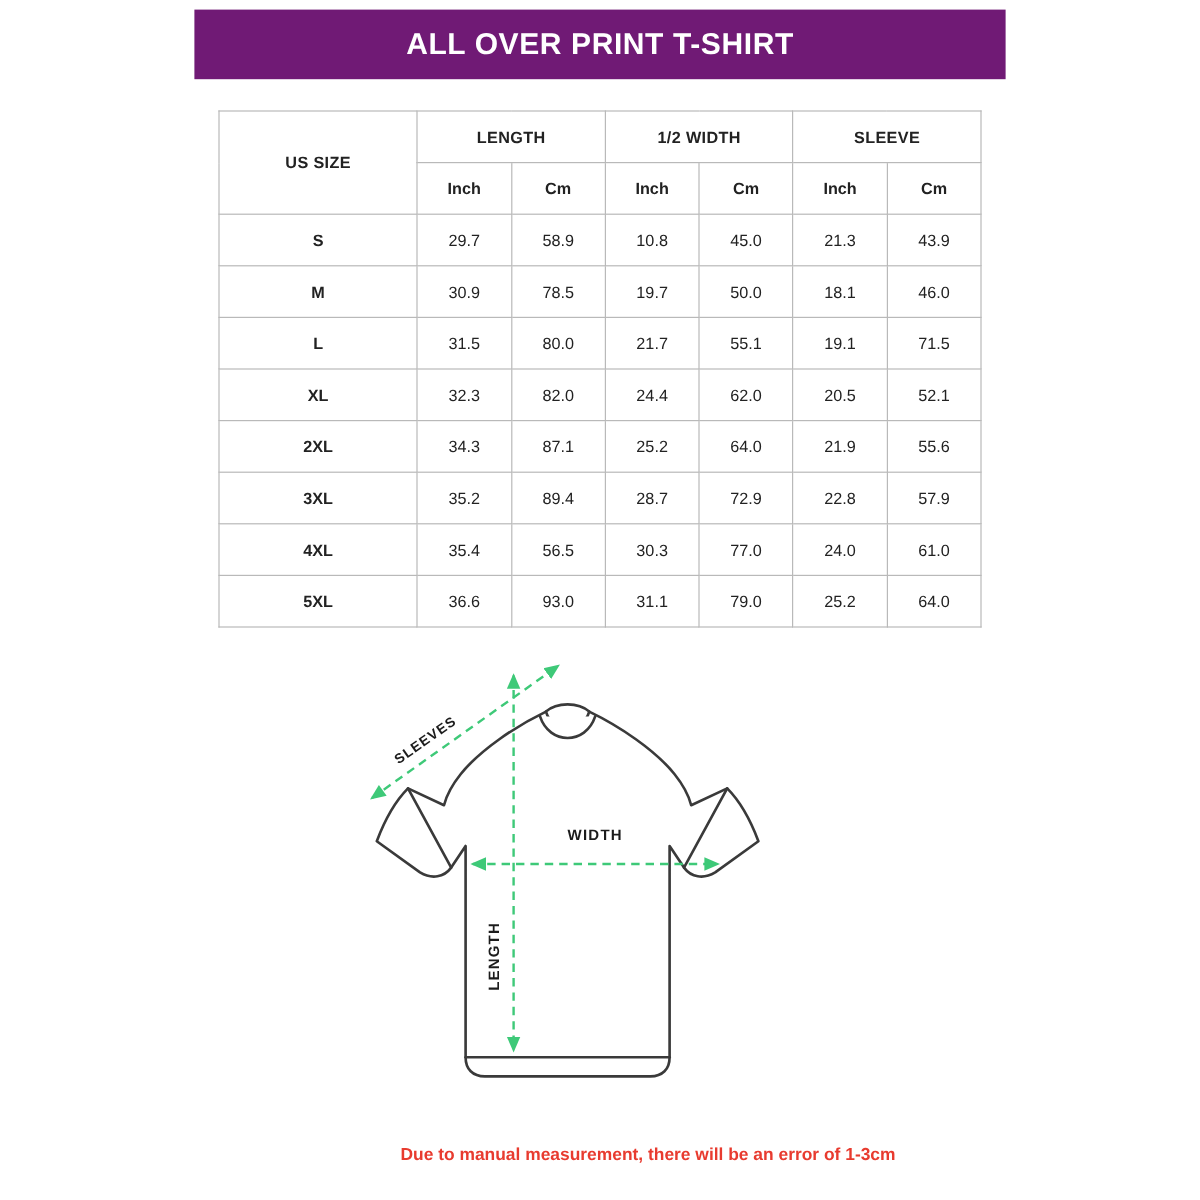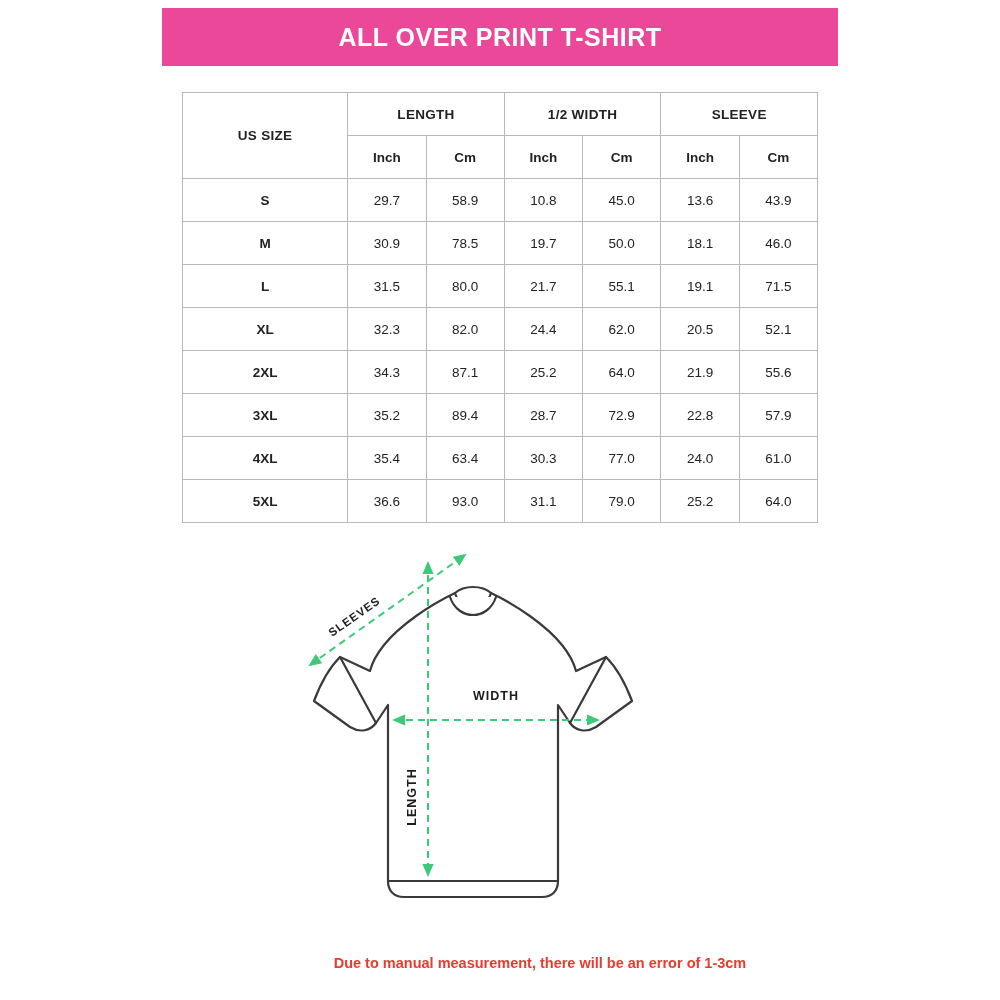--- a/index.html
+++ b/index.html
@@ -16,21 +16,21 @@
     overflow: hidden;
   }
 
   
   .header-banner {
     position: absolute;
     left: 162px;
     top: 8px;
     width: 676px;
     height: 58px;
-    background: #ec4899;
+    background: #701a75;
     display: flex;
     align-items: center;
     justify-content: center;
   }
   .header-title {
     color: #ffffff;
     font-size: 25px;
     font-weight: bold;
     letter-spacing: 0.5px;
   }
@@ -116,21 +116,21 @@
       <td class="col-val">Inch</td>
       <td class="col-val">Cm</td>
     </tr>
 
     <tr>
       <td class="size-cell">S</td>
       <td>29.7</td>
       <td>58.9</td>
       <td>10.8</td>
       <td>45.0</td>
-      <td>13.6</td>
+      <td>21.3</td>
       <td>43.9</td>
     </tr>
     <tr>
       <td class="size-cell">M</td>
       <td>30.9</td>
       <td>78.5</td>
       <td>19.7</td>
       <td>50.0</td>
       <td>18.1</td>
       <td>46.0</td>
@@ -167,21 +167,21 @@
       <td>35.2</td>
       <td>89.4</td>
       <td>28.7</td>
       <td>72.9</td>
       <td>22.8</td>
       <td>57.9</td>
     </tr>
     <tr>
       <td class="size-cell">4XL</td>
       <td>35.4</td>
-      <td>63.4</td>
+      <td>56.5</td>
       <td>30.3</td>
       <td>77.0</td>
       <td>24.0</td>
       <td>61.0</td>
     </tr>
     <tr>
       <td class="size-cell">5XL</td>
       <td>36.6</td>
       <td>93.0</td>
       <td>31.1</td>

